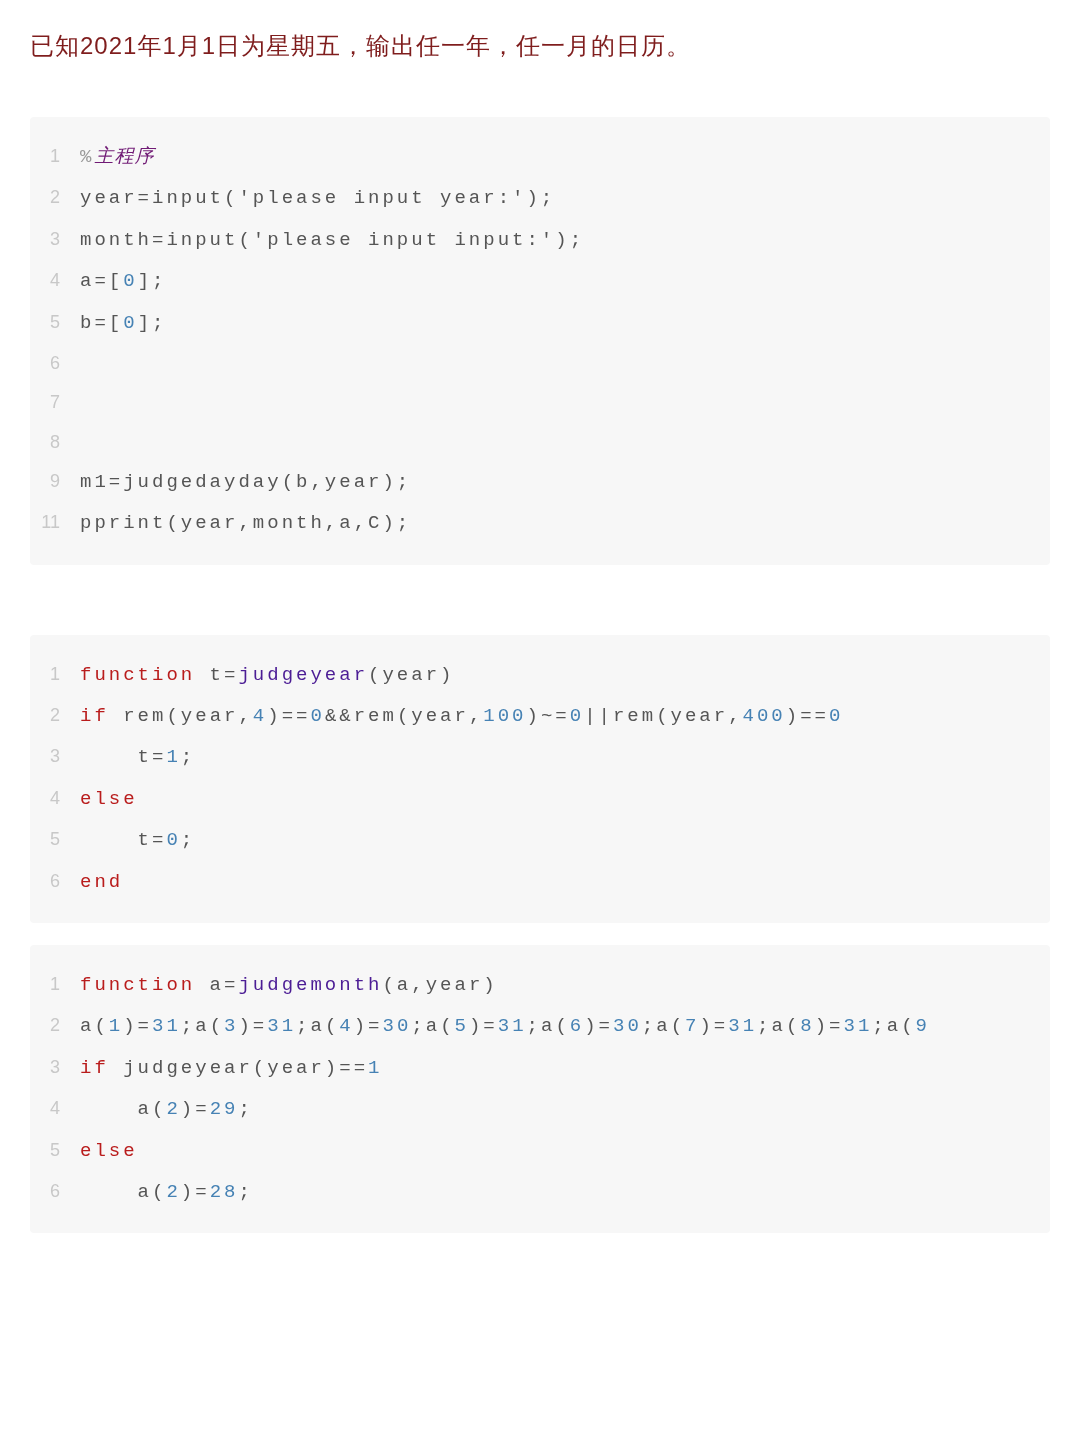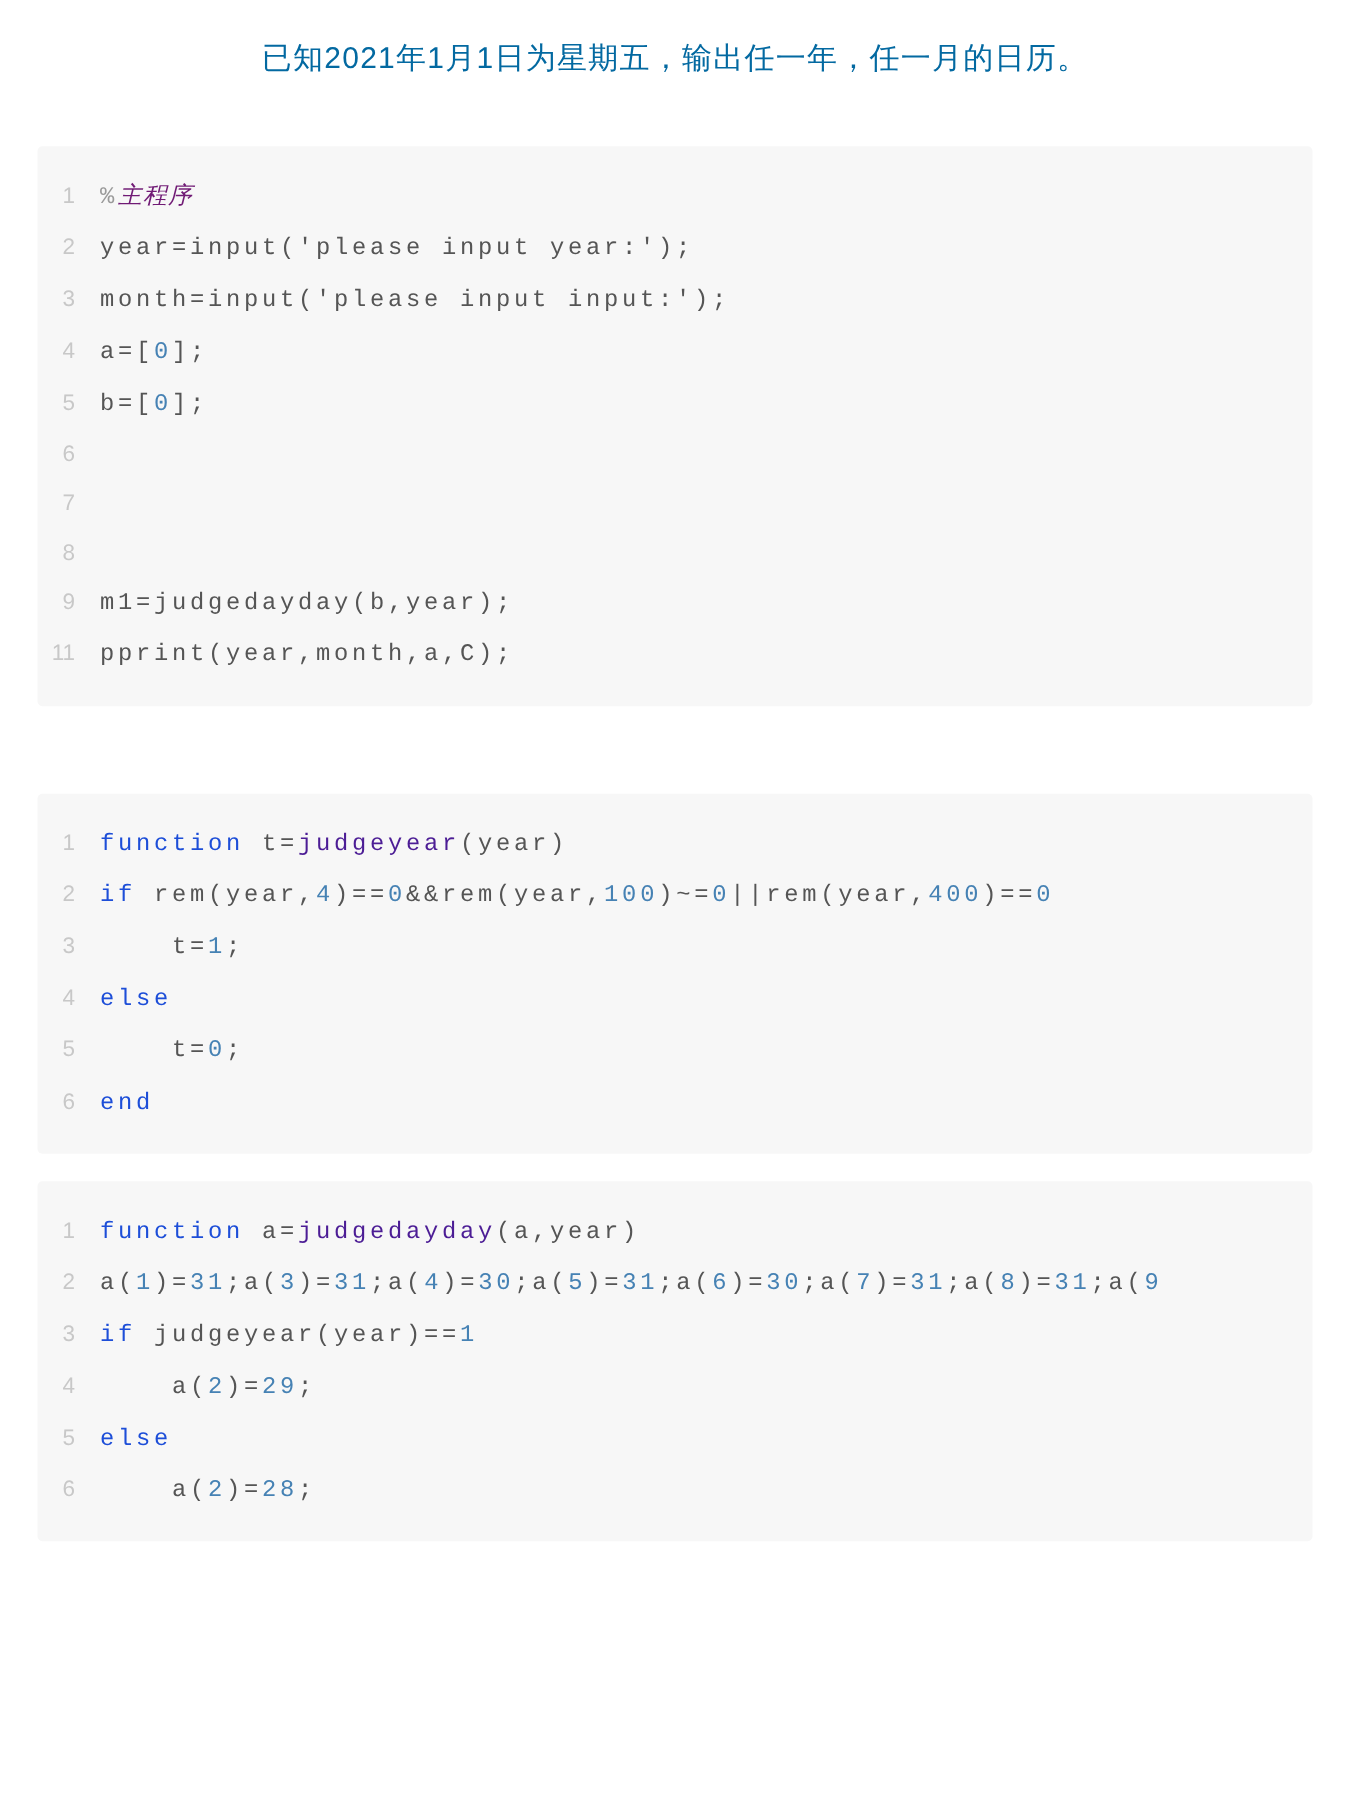--- a/index.html
+++ b/index.html
@@ -4,25 +4,24 @@
   <style>
     * { margin: 0; padding: 0; box-sizing: border-box; }
     body {
       font-family: -apple-system, BlinkMacSystemFont, "Segoe UI", Arial, sans-serif;
       background: #fff;
       padding: 30px;
       width: 1080px;
     }
     .title {
       font-size: 24px;
-      color: #0369a1;
+      color: #7f1d1d;
       margin-bottom: 55px;
       font-weight: 400;
       letter-spacing: 1px;
-      text-align: center;
     }
     .code-block {
       background: #f7f7f7;
       border-radius: 4px;
       padding: 20px 22px 20px 0;
       margin-bottom: 70px;
       overflow: hidden;
       white-space: nowrap;
     }
     .code-block.cb2 { margin-bottom: 22px; }
@@ -44,21 +43,21 @@
       letter-spacing: 0;
       flex-shrink: 0;
       padding-right: 20px;
       user-select: none;
     }
     .code-content {
       flex: 0 0 auto;
       color: #555;
       white-space: pre;
     }
-    .kw { color: #1d4ed8; }
+    .kw { color: #b91c1c; }
     .fn { color: #4c1d95; }
     .num { color: #4682b4; }
     .cmt { color: #9a9a9a; }
     .cmt-cn { color: #701a75; letter-spacing: 1px; font-style: italic; }
   </style>
 </head>
 <body>
 
 <div class="title">已知2021年1月1日为星期五，输出任一年，任一月的日历。</div>
 
@@ -125,21 +124,21 @@
     </div>
   <div class="code-line">
       <span class="lineno">6</span>
       <span class="code-content"><span class="kw">end</span></span>
     </div>
 </div>
 
 <div class="code-block cb3">
   <div class="code-line">
       <span class="lineno">1</span>
-      <span class="code-content"><span class="kw">function</span><span> a=</span><span class="fn">judgedayday</span><span>(a,year)</span></span>
+      <span class="code-content"><span class="kw">function</span><span> a=</span><span class="fn">judgemonth</span><span>(a,year)</span></span>
     </div>
   <div class="code-line">
       <span class="lineno">2</span>
       <span class="code-content"><span>a(</span><span class="num">1</span><span>)=</span><span class="num">31</span><span>;a(</span><span class="num">3</span><span>)=</span><span class="num">31</span><span>;a(</span><span class="num">4</span><span>)=</span><span class="num">30</span><span>;a(</span><span class="num">5</span><span>)=</span><span class="num">31</span><span>;a(</span><span class="num">6</span><span>)=</span><span class="num">30</span><span>;a(</span><span class="num">7</span><span>)=</span><span class="num">31</span><span>;a(</span><span class="num">8</span><span>)=</span><span class="num">31</span><span>;a(</span><span class="num">9</span></span>
     </div>
   <div class="code-line">
       <span class="lineno">3</span>
       <span class="code-content"><span class="kw">if</span><span> judgeyear(year)==</span><span class="num">1</span></span>
     </div>
   <div class="code-line">

